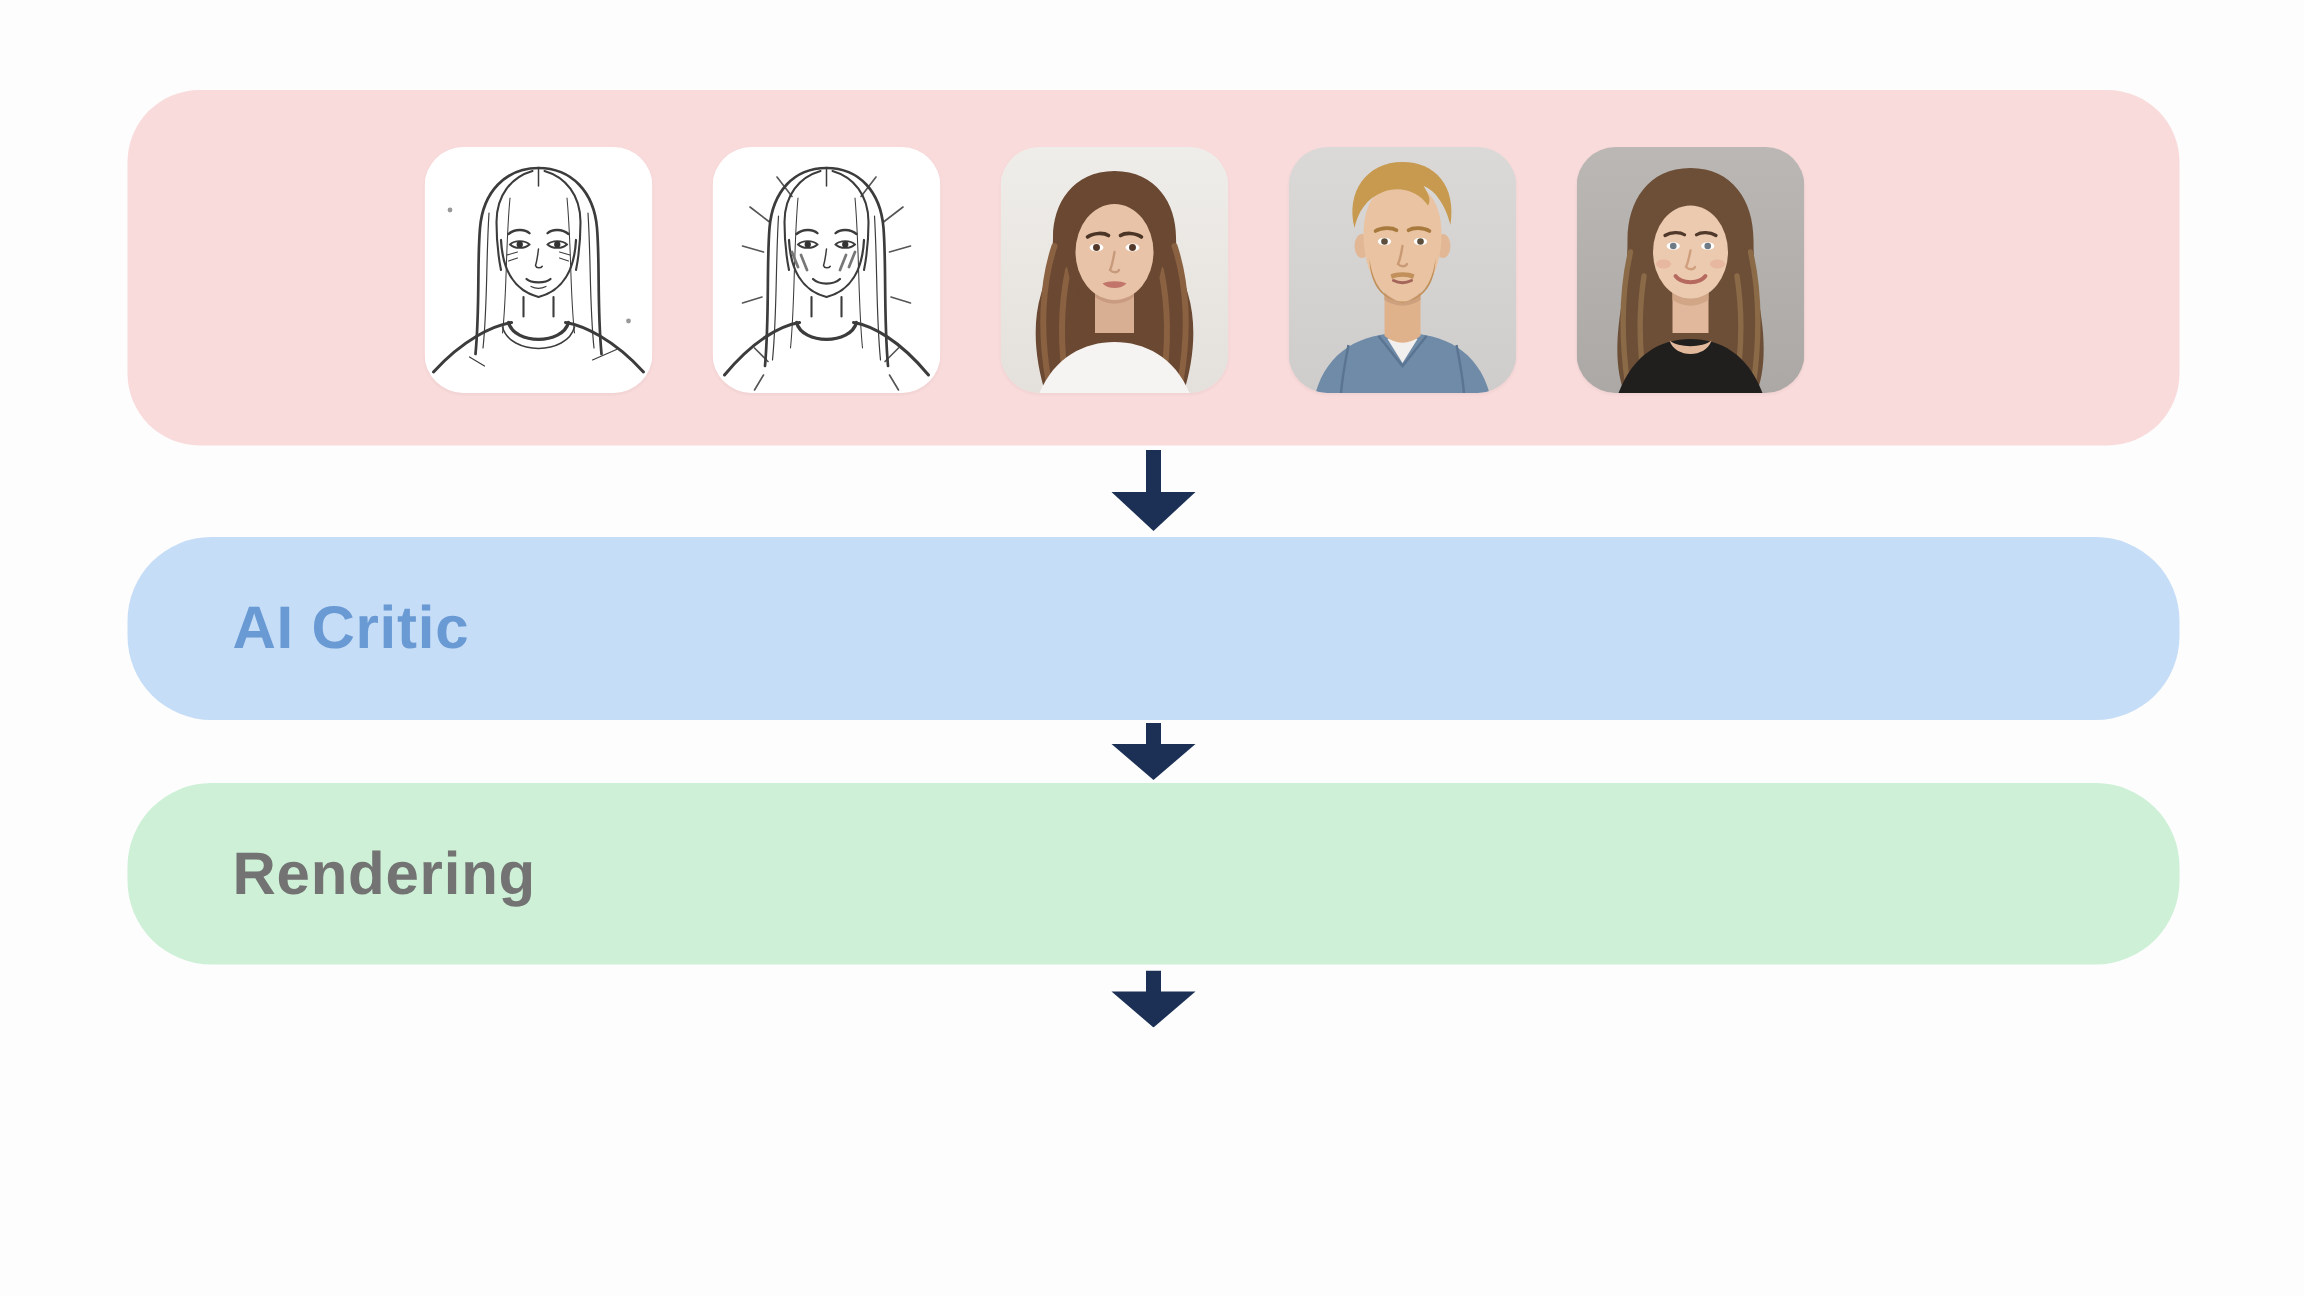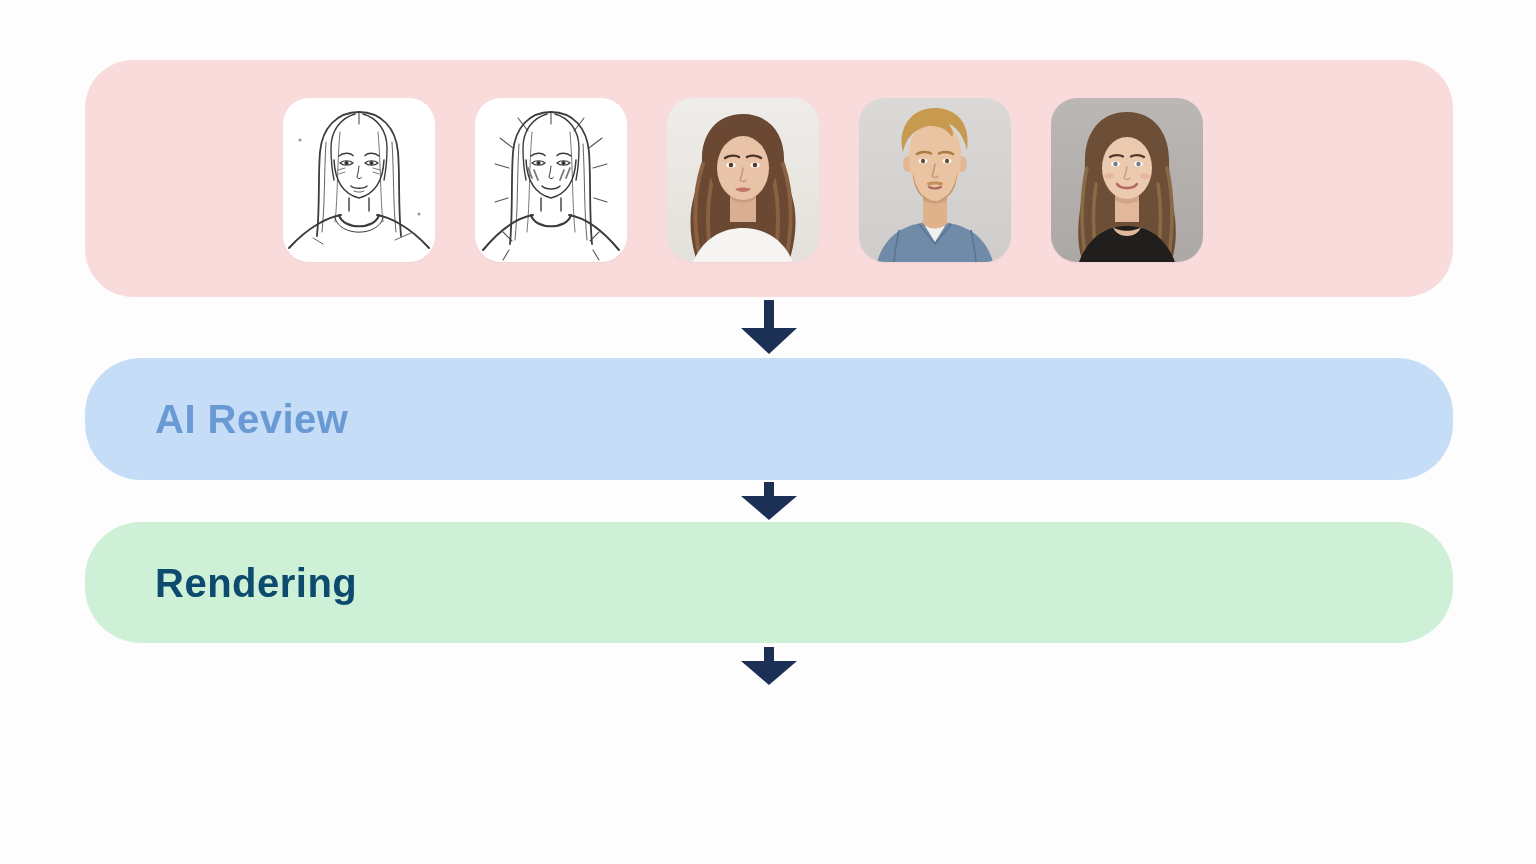--- a/index.html
+++ b/index.html
@@ -268,32 +268,32 @@
   </section>
 
   <div class="arrow arrow-1" style="color: rgb(27, 48, 84);">
     <svg width="58" height="54" viewBox="0 0 58 54">
       <rect x="24" y="0" width="10" height="30" fill="currentColor"></rect>
       <polygon points="1,28 57,28 29,54" fill="currentColor"></polygon>
     </svg>
   </div>
 
   <section class="stage stage-aging" style="background: rgb(197, 221, 247);">
-    <span class="stage-label" style="color: rgb(106, 154, 212);">AI Review</span>
+    <span class="stage-label" style="color: rgb(106, 154, 212);">AI Critic</span>
   </section>
 
   <div class="arrow arrow-2" style="color: rgb(27, 48, 84);">
     <svg width="58" height="38" viewBox="0 0 58 38">
       <rect x="24" y="0" width="10" height="16" fill="currentColor"></rect>
       <polygon points="1,14 57,14 29,38" fill="currentColor"></polygon>
     </svg>
   </div>
 
   <section class="stage stage-render" style="background: rgb(205, 240, 214);">
-    <span class="stage-label" style="color: #0c4a6e;">Rendering</span>
+    <span class="stage-label" style="color: #737373;">Rendering</span>
   </section>
 
   <div class="arrow arrow-3" style="color: rgb(27, 48, 84);">
     <svg width="58" height="38" viewBox="0 0 58 38">
       <rect x="24" y="0" width="10" height="16" fill="currentColor"></rect>
       <polygon points="1,14 57,14 29,38" fill="currentColor"></polygon>
     </svg>
   </div>
 
 

